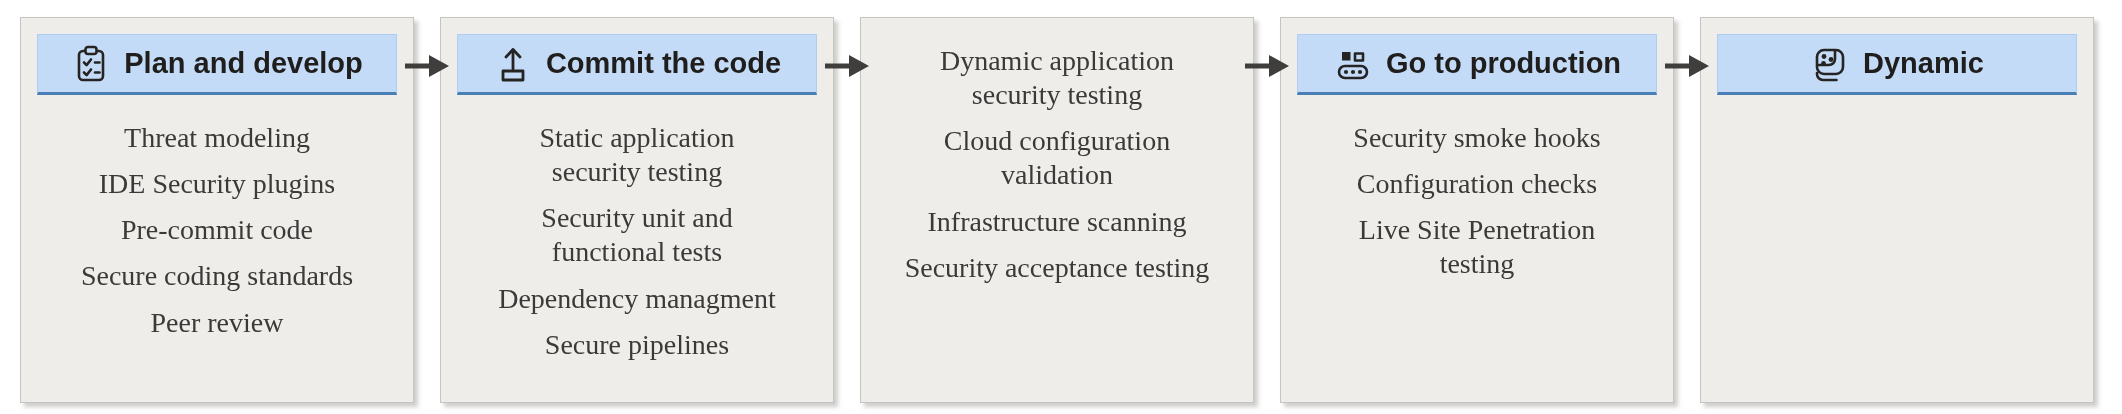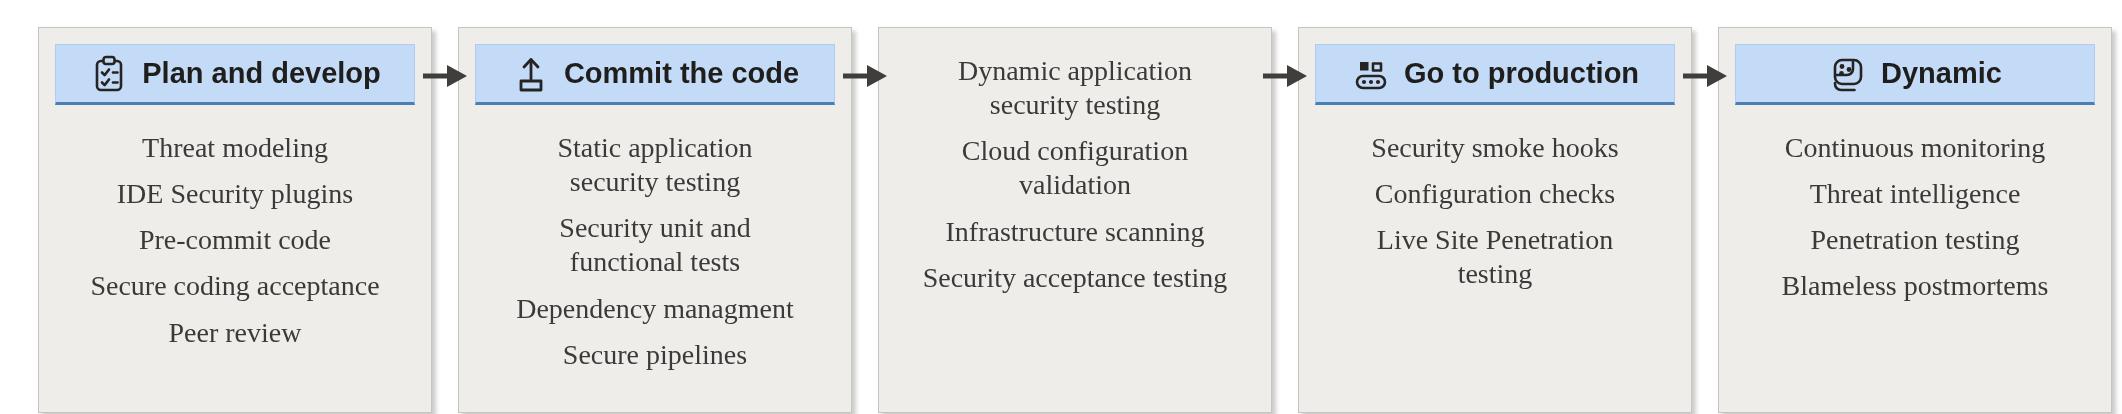--- a/index.html
+++ b/index.html
@@ -11,22 +11,21 @@
   .canvas {
     position: relative;
     width: 2122px;
     height: 414px;
     background: #ffffff;
     overflow: hidden;
   }
   .pipeline {
     display: flex;
     align-items: flex-start;
-    padding: 17px 0 0 38px;
-    margin-top: 10px;
+    padding: 17px 0 0 20px;
   }
   .stage {
     box-sizing: border-box;
     width: 394px;
     height: 386px;
     background: #eeedea;
     border: 1px solid #c6c4c1;
     box-shadow: 4px 4px 4px rgba(160,158,155,0.5);
     flex: 0 0 auto;
   }
@@ -97,21 +96,21 @@
           <path d="M24 18.5 h4.5"></path>
           <path d="M13 28.5 l2.6 2.6 L20 25.5"></path>
           <path d="M24 28.5 h4.5"></path>
         </svg>
         <span class="label">Plan and develop</span>
       </div>
       <ul class="stage-items">
         <li>Threat modeling</li>
         <li>IDE Security plugins</li>
         <li>Pre-commit code</li>
-        <li>Secure coding acceptance</li>
+        <li>Secure coding standards</li>
         <li>Peer review</li>
       </ul>
     </section>
 
     <div class="arrow-gap">
       <svg viewBox="0 0 46 24">
         <line x1="1" y1="12" x2="28" y2="12" stroke="#3f3e3d" stroke-width="5"></line>
         <path d="M25 1 L45 12 L25 23 Z" fill="#3f3e3d"></path>
       </svg>
     </div>
@@ -192,22 +191,16 @@
         <svg class="stage-icon" viewBox="0 0 40 40" fill="none" stroke="currentColor" stroke-width="2.6" stroke-linecap="round" stroke-linejoin="round">
           <rect x="7" y="6" width="26" height="24" rx="7"></rect>
           <path d="M25 6.5 v8.5 a6 6 0 0 1 -6 6 H7.5"></path>
           <circle cx="14" cy="12.5" r="2.4" fill="currentColor" stroke="none"></circle>
           <circle cx="21" cy="15.5" r="2.4" fill="currentColor" stroke="none"></circle>
           <circle cx="13.5" cy="19.5" r="2.4" fill="currentColor" stroke="none"></circle>
           <path d="M7 29 v1 a6 6 0 0 0 6 6 h13.5"></path>
         </svg>
         <span class="label">Dynamic</span>
       </div>
-      <ul class="stage-items">
-        <li>Continuous monitoring</li>
-        <li>Threat intelligence</li>
-        <li>Penetration testing</li>
-        <li>Blameless postmortems</li>
-      </ul>
     </section>
 
   </div>
 </div>
 
 </body></html>

